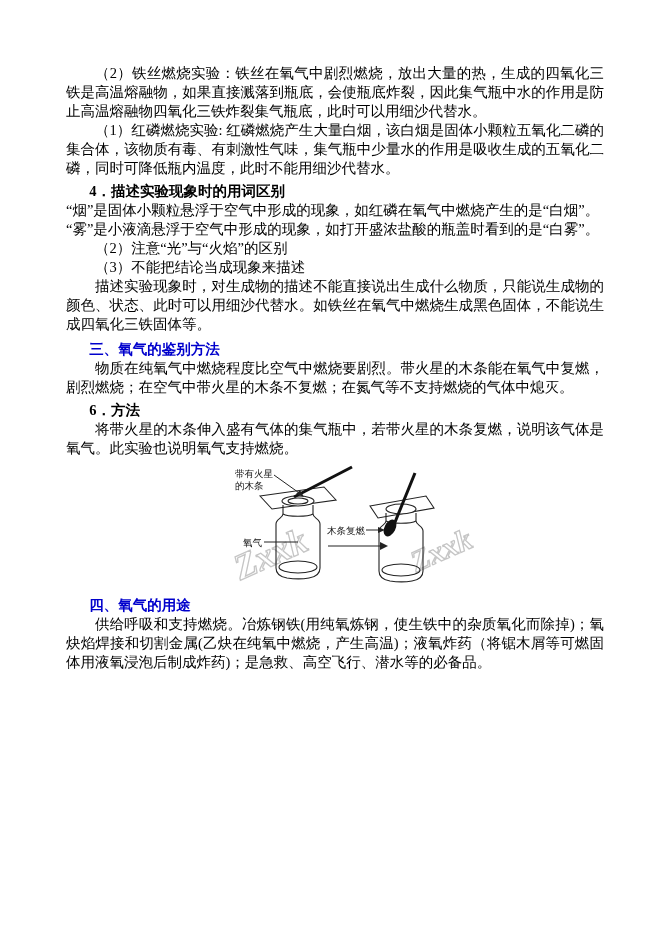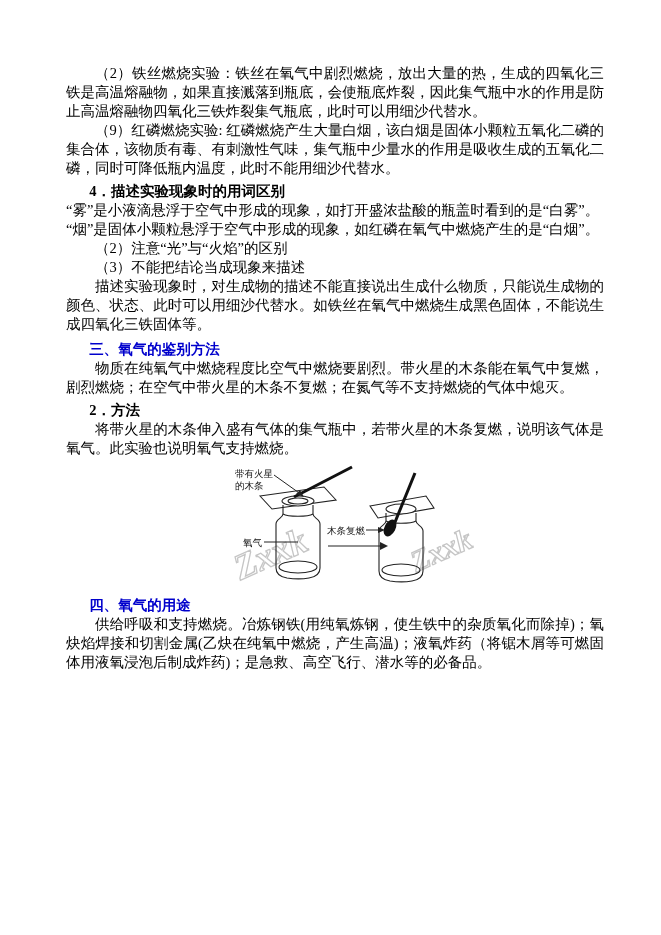--- a/index.html
+++ b/index.html
@@ -22,32 +22,32 @@
   .diagram-wrap svg{display:block;}
   svg text{font-family:"Liberation Serif","DejaVu Serif",serif;fill:#111;}
   .wm{font-weight:bold;font-style:italic;fill:none;stroke:#bcbcbc;stroke-width:1.3px;opacity:.85;}
 </style>
 </head>
 <body>
 
 <div class="doc">
 
   <p>（2）铁丝燃烧实验：铁丝在氧气中剧烈燃烧，放出大量的热，生成的四氧化三铁是高温熔融物，如果直接溅落到瓶底，会使瓶底炸裂，因此集气瓶中水的作用是防止高温熔融物四氧化三铁炸裂集气瓶底，此时可以用细沙代替水。</p>
-  <p>（9）红磷燃烧实验: 红磷燃烧产生大量白烟，该白烟是固体小颗粒五氧化二磷的集合体，该物质有毒、有刺激性气味，集气瓶中少量水的作用是吸收生成的五氧化二磷，同时可降低瓶内温度，此时不能用细沙代替水。</p>
+  <p>（1）红磷燃烧实验: 红磷燃烧产生大量白烟，该白烟是固体小颗粒五氧化二磷的集合体，该物质有毒、有刺激性气味，集气瓶中少量水的作用是吸收生成的五氧化二磷，同时可降低瓶内温度，此时不能用细沙代替水。</p>
 
   <div class="h-bold">4．描述实验现象时的用词区别</div>
+  <p class="noindent">“烟”是固体小颗粒悬浮于空气中形成的现象，如红磷在氧气中燃烧产生的是“白烟”。</p>
   <p class="noindent">“雾”是小液滴悬浮于空气中形成的现象，如打开盛浓盐酸的瓶盖时看到的是“白雾”。</p>
-  <p class="noindent">“烟”是固体小颗粒悬浮于空气中形成的现象，如红磷在氧气中燃烧产生的是“白烟”。</p>
   <p>（2）注意“光”与“火焰”的区别</p>
   <p>（3）不能把结论当成现象来描述</p>
   <p>描述实验现象时，对生成物的描述不能直接说出生成什么物质，只能说生成物的颜色、状态、此时可以用细沙代替水。如铁丝在氧气中燃烧生成黑色固体，不能说生成四氧化三铁固体等。</p>
 
   <div class="h-blue">三、氧气的鉴别方法</div>
   <p>物质在纯氧气中燃烧程度比空气中燃烧要剧烈。带火星的木条能在氧气中复燃，剧烈燃烧；在空气中带火星的木条不复燃；在氮气等不支持燃烧的气体中熄灭。</p>
-  <div class="h-bold">2．方法</div>
+  <div class="h-bold">6．方法</div>
   <p>将带火星的木条伸入盛有气体的集气瓶中，若带火星的木条复燃，说明该气体是氧气。此实验也说明氧气支持燃烧。</p>
 
   <div class="diagram-wrap">
     <svg viewBox="0 0 252 126" width="252" height="126">
 
       <text class="wm" x="8" y="96" font-size="36" transform="rotate(-24 60 86)">Zxxk</text>
       <text class="wm" x="188" y="102" font-size="30" transform="rotate(-24 205 95)">Zxxk</text>
 
       <g stroke="#222" fill="none" stroke-width="1.1">
         <polygon points="36,32 100,23 112,36 48,45" fill="#ffffff"></polygon>

